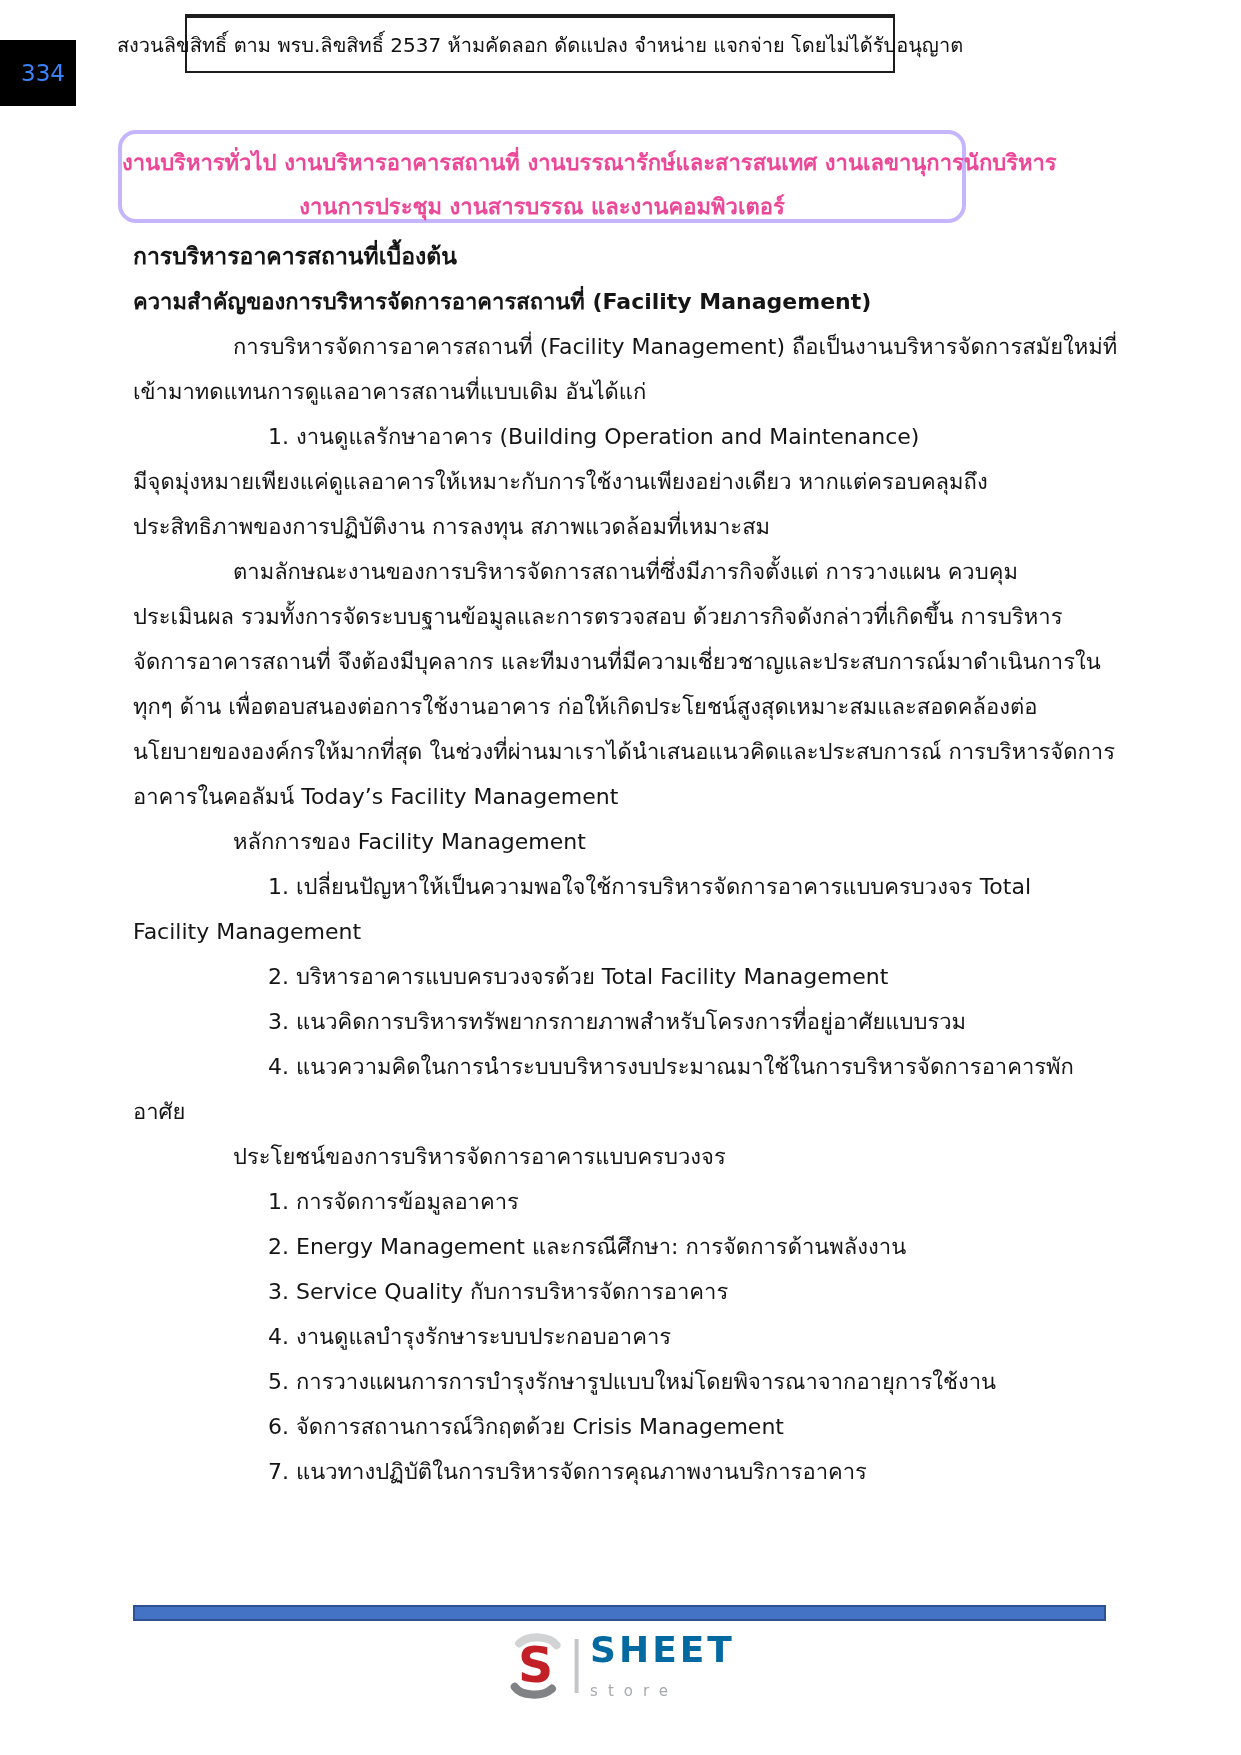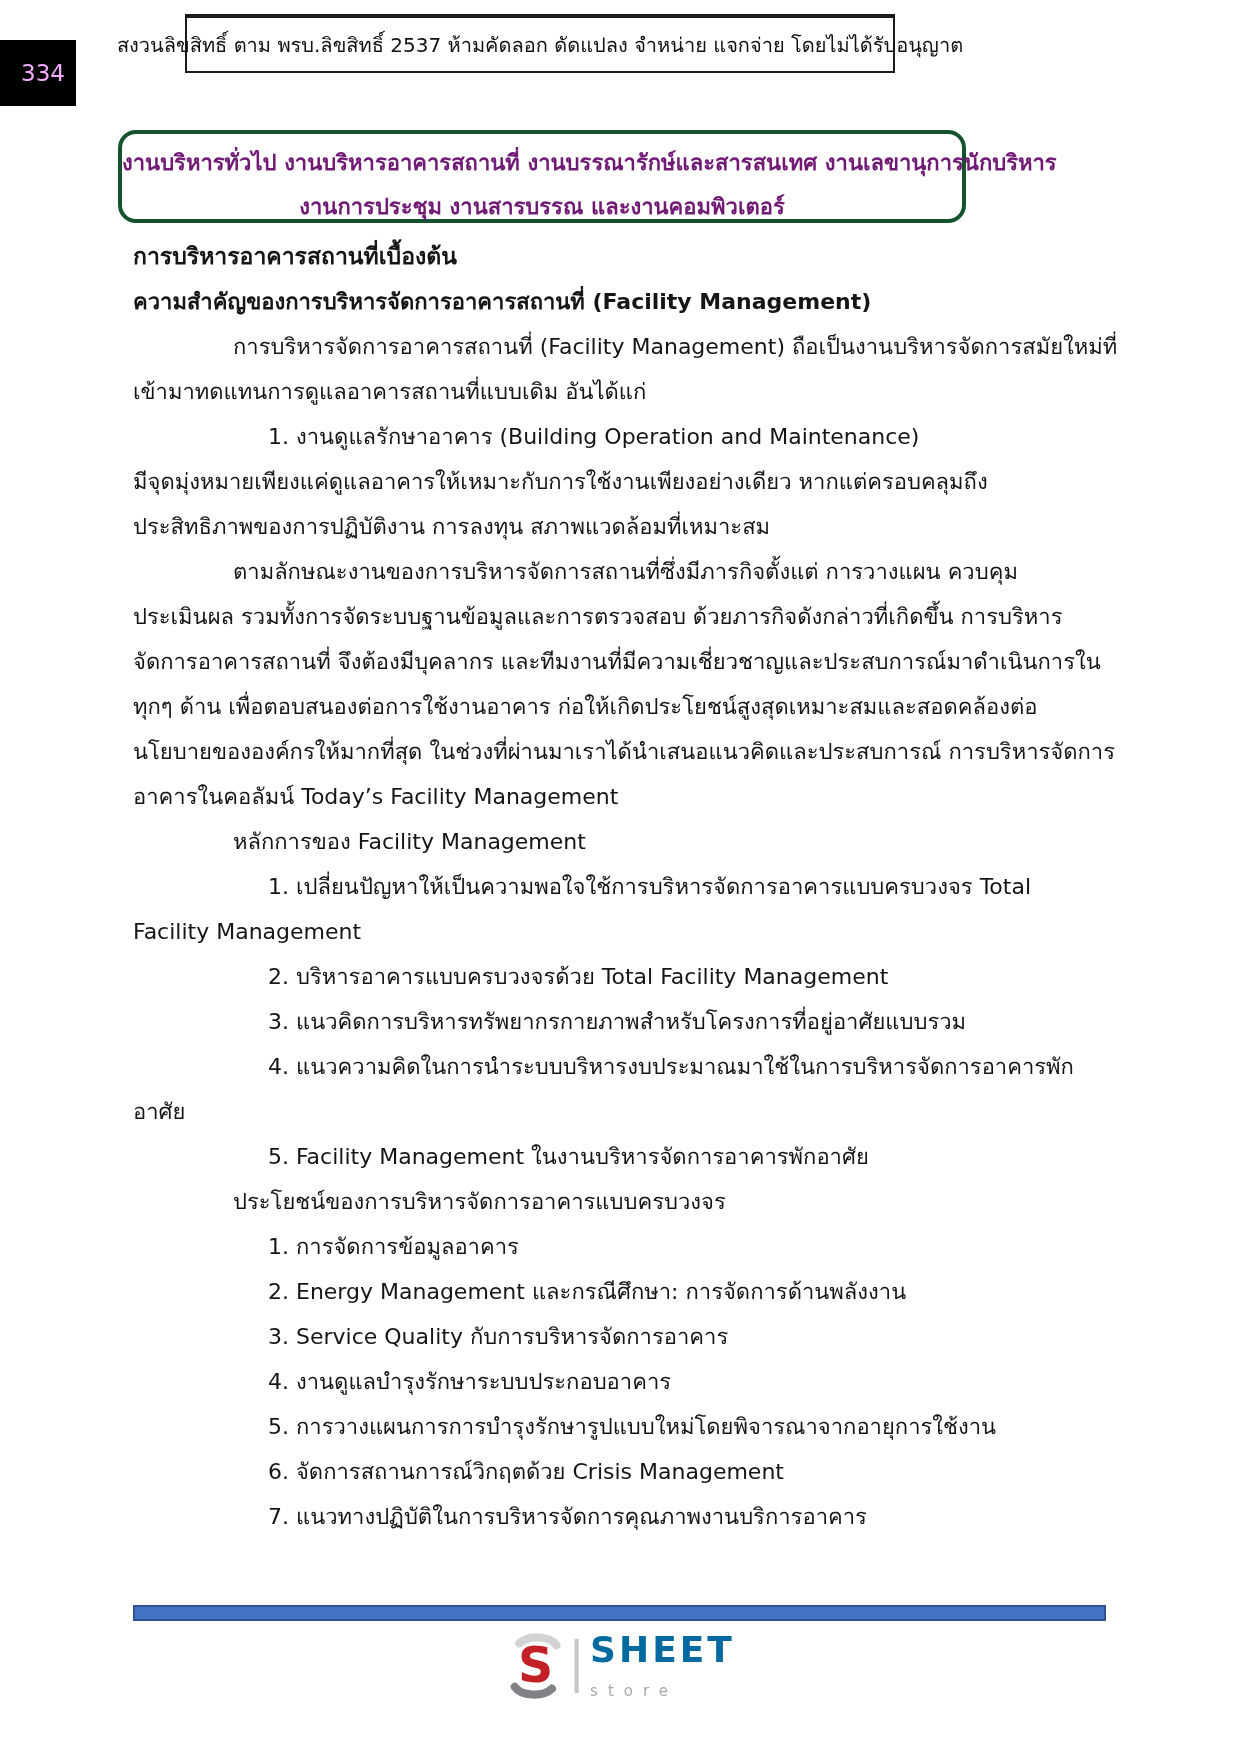--- a/index.html
+++ b/index.html
@@ -13,21 +13,21 @@
     background: #ffffff;
     overflow: hidden;
   }
 
   
   .page-number-box {
     position: absolute;
     left: 0; top: 40px;
     width: 76px; height: 66px;
     background: #000000;
-    color: #f0abfc;
+    color: #3b82f6;
     display: flex; align-items: center; justify-content: center;
     padding-left: 10px;
     font-size: 23px;
   }
 
   
   .copyright-box {
     position: absolute;
     left: 185px; top: 14px;
     width: 710px; height: 59px;
@@ -39,27 +39,27 @@
     color: #111111;
     white-space: nowrap;
   }
 
   
   .title-box {
     position: absolute;
     left: 118px; top: 130px;
     width: 848px; height: 93px;
     background: #ffffff;
-    border: 4px solid #14532d;
+    border: 4px solid #c4b5fd;
     border-radius: 18px;
     padding-top: 7px;
     text-align: center;
     font-weight: bold;
     font-size: 22px;
-    color: #701a75;
+    color: #ec4899;
   }
   .title-box .t-line { line-height: 44px; white-space: nowrap; }
 
   
   .content {
     position: absolute;
     left: 133px; top: 234px;
     width: 973px;
   }
   .line {
@@ -145,21 +145,20 @@
       <div class="line">ทุกๆ ด้าน เพื่อตอบสนองต่อการใช้งานอาคาร ก่อให้เกิดประโยชน์สูงสุดเหมาะสมและสอดคล้องต่อ</div>
       <div class="line">นโยบายขององค์กรให้มากที่สุด ในช่วงที่ผ่านมาเราได้นำเสนอแนวคิดและประสบการณ์ การบริหารจัดการ</div>
       <div class="line">อาคารในคอลัมน์ Today’s Facility Management</div>
       <div class="line indent-sub">หลักการของ Facility Management</div>
       <div class="line indent-num">1. เปลี่ยนปัญหาให้เป็นความพอใจใช้การบริหารจัดการอาคารแบบครบวงจร Total</div>
       <div class="line">Facility Management</div>
       <div class="line indent-num">2. บริหารอาคารแบบครบวงจรด้วย Total Facility Management</div>
       <div class="line indent-num">3. แนวคิดการบริหารทรัพยากรกายภาพสำหรับโครงการที่อยู่อาศัยแบบรวม</div>
       <div class="line indent-num">4. แนวความคิดในการนำระบบบริหารงบประมาณมาใช้ในการบริหารจัดการอาคารพัก</div>
       <div class="line">อาศัย</div>
-      <div class="line indent-num">5. Facility Management ในงานบริหารจัดการอาคารพักอาศัย</div>
       <div class="line indent-sub">ประโยชน์ของการบริหารจัดการอาคารแบบครบวงจร</div>
       <div class="line indent-num">1. การจัดการข้อมูลอาคาร</div>
       <div class="line indent-num">2. Energy Management และกรณีศึกษา: การจัดการด้านพลังงาน</div>
       <div class="line indent-num">3. Service Quality กับการบริหารจัดการอาคาร</div>
       <div class="line indent-num">4. งานดูแลบำรุงรักษาระบบประกอบอาคาร</div>
       <div class="line indent-num">5. การวางแผนการการบำรุงรักษารูปแบบใหม่โดยพิจารณาจากอายุการใช้งาน</div>
       <div class="line indent-num">6. จัดการสถานการณ์วิกฤตด้วย Crisis Management</div>
       <div class="line indent-num">7. แนวทางปฏิบัติในการบริหารจัดการคุณภาพงานบริการอาคาร</div>
     </div>
 

